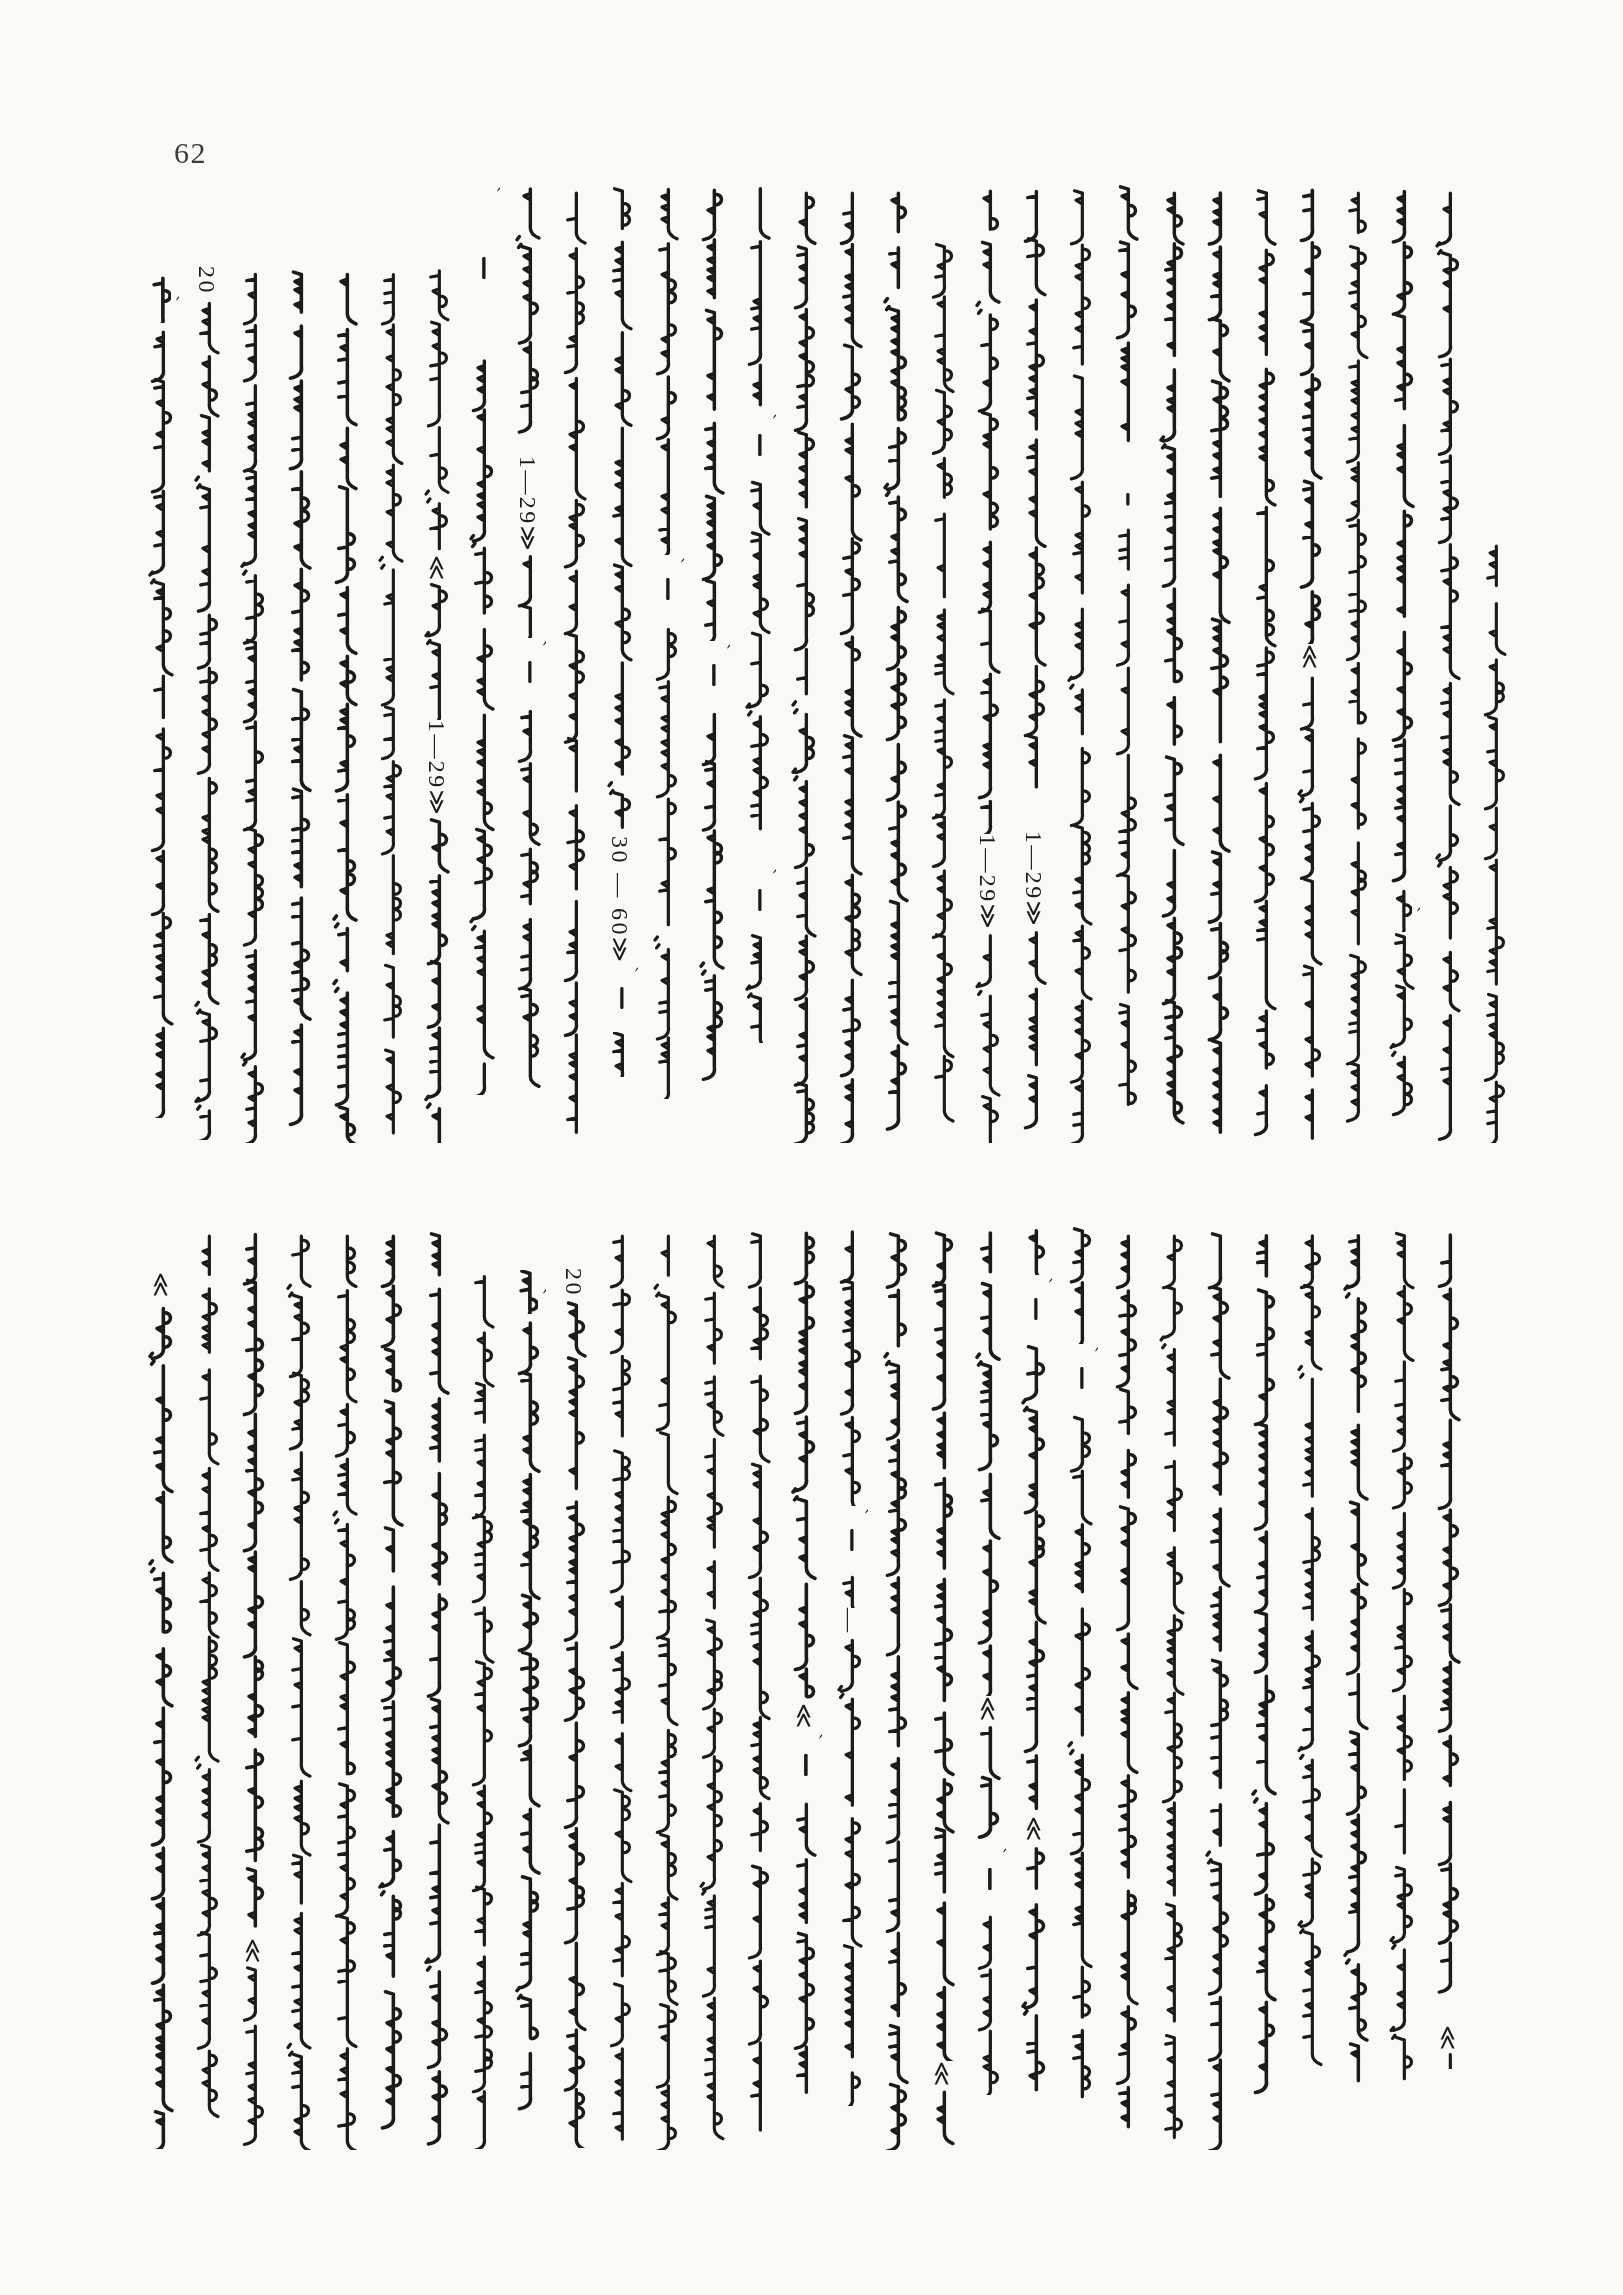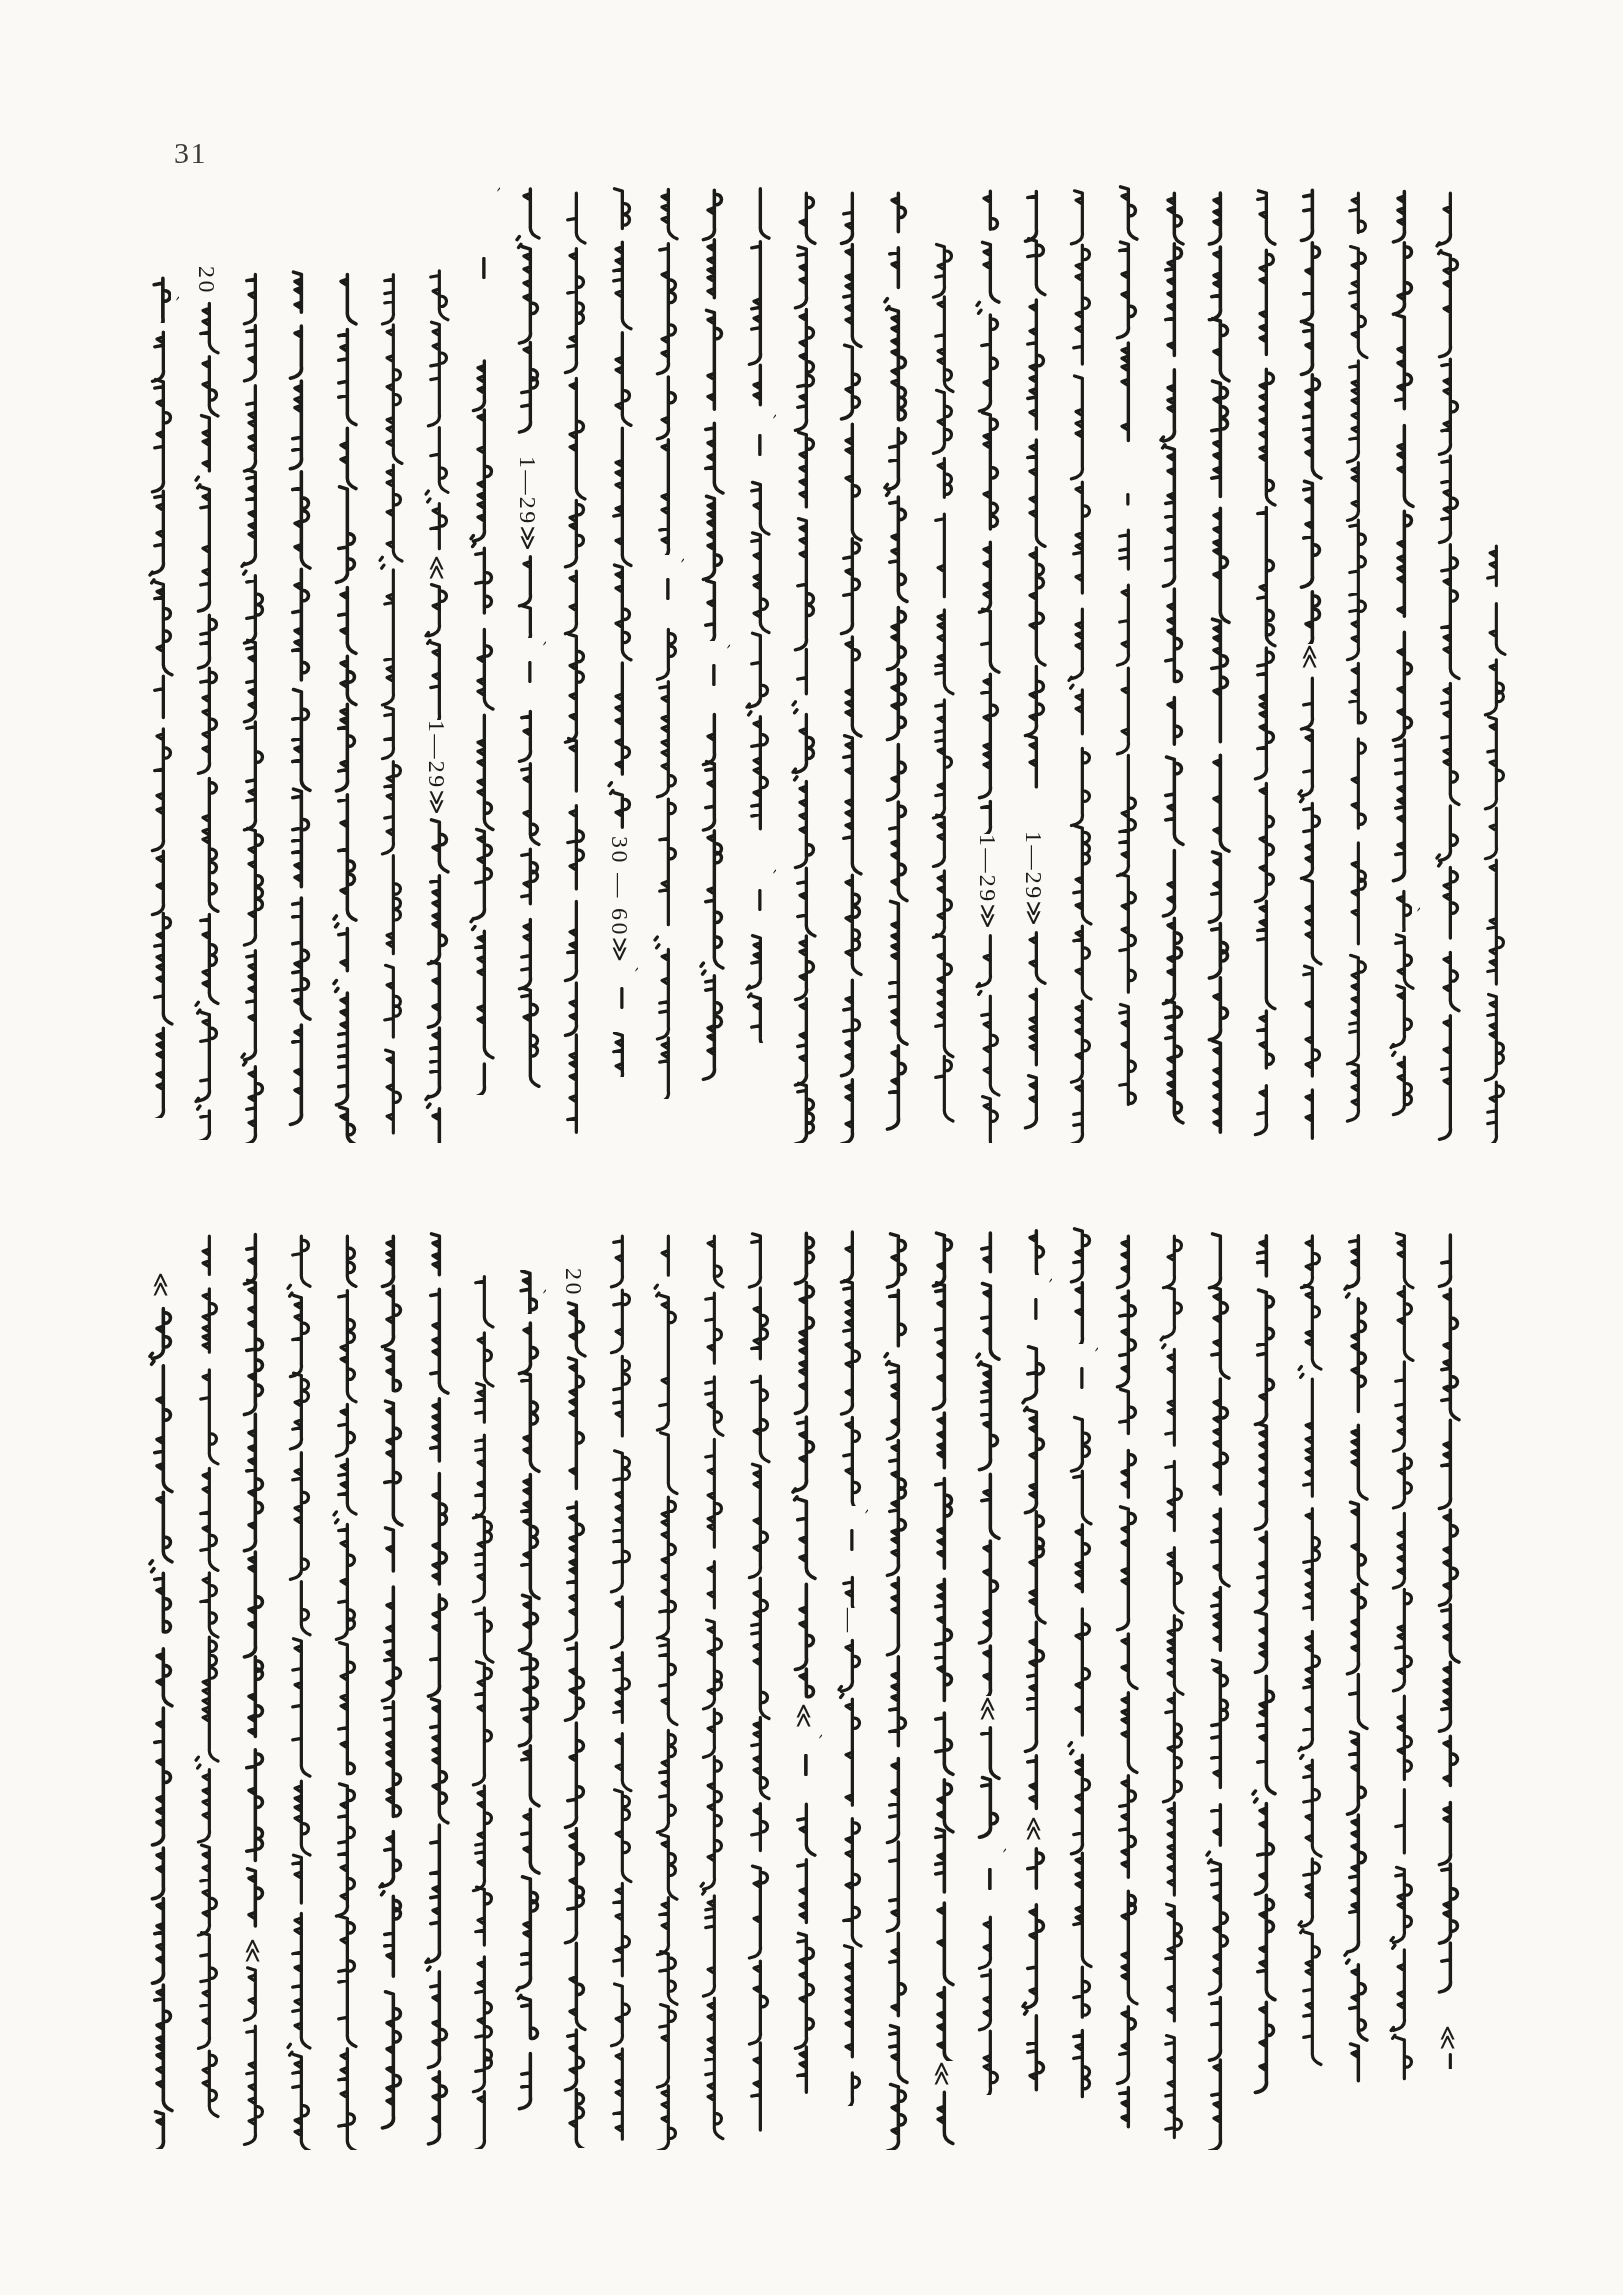--- a/index.html
+++ b/index.html
@@ -31,21 +31,21 @@
     line-height:36px;
     flex:0 0 auto;
     display:flex;flex-direction:column;align-items:center;
   }
   .tok svg{display:block;margin:1.6px 0;}
 </style>
 </head>
 <body>
 
 <div class="page">
-  <div class="page-number">31</div>
+  <div class="page-number">62</div>
   <div id="registers">
       <div class="col" style="left: 143px; top: 273px; width: 36px; height: 870px;">
         <div class="tok">
           <span>(</span>
           <svg width="20.6" height="48" viewBox="0 0 26 60" class="script-run">
             <path d="M 15 4 L 15 54 M 15 10 l -11 2 M 15 20.15879876833297 a 6.5 6.5 0 1 1 0.2 12 M 15 54 q 2 12 -14 15" fill="none" stroke="#1b1b19" stroke-width="4.59" stroke-linecap="round" stroke-linejoin="round"></path>
           </svg>
           <span>)</span>
         </div>
         <svg width="36" height="794" viewBox="0 0 46 1002" class="script-run">

